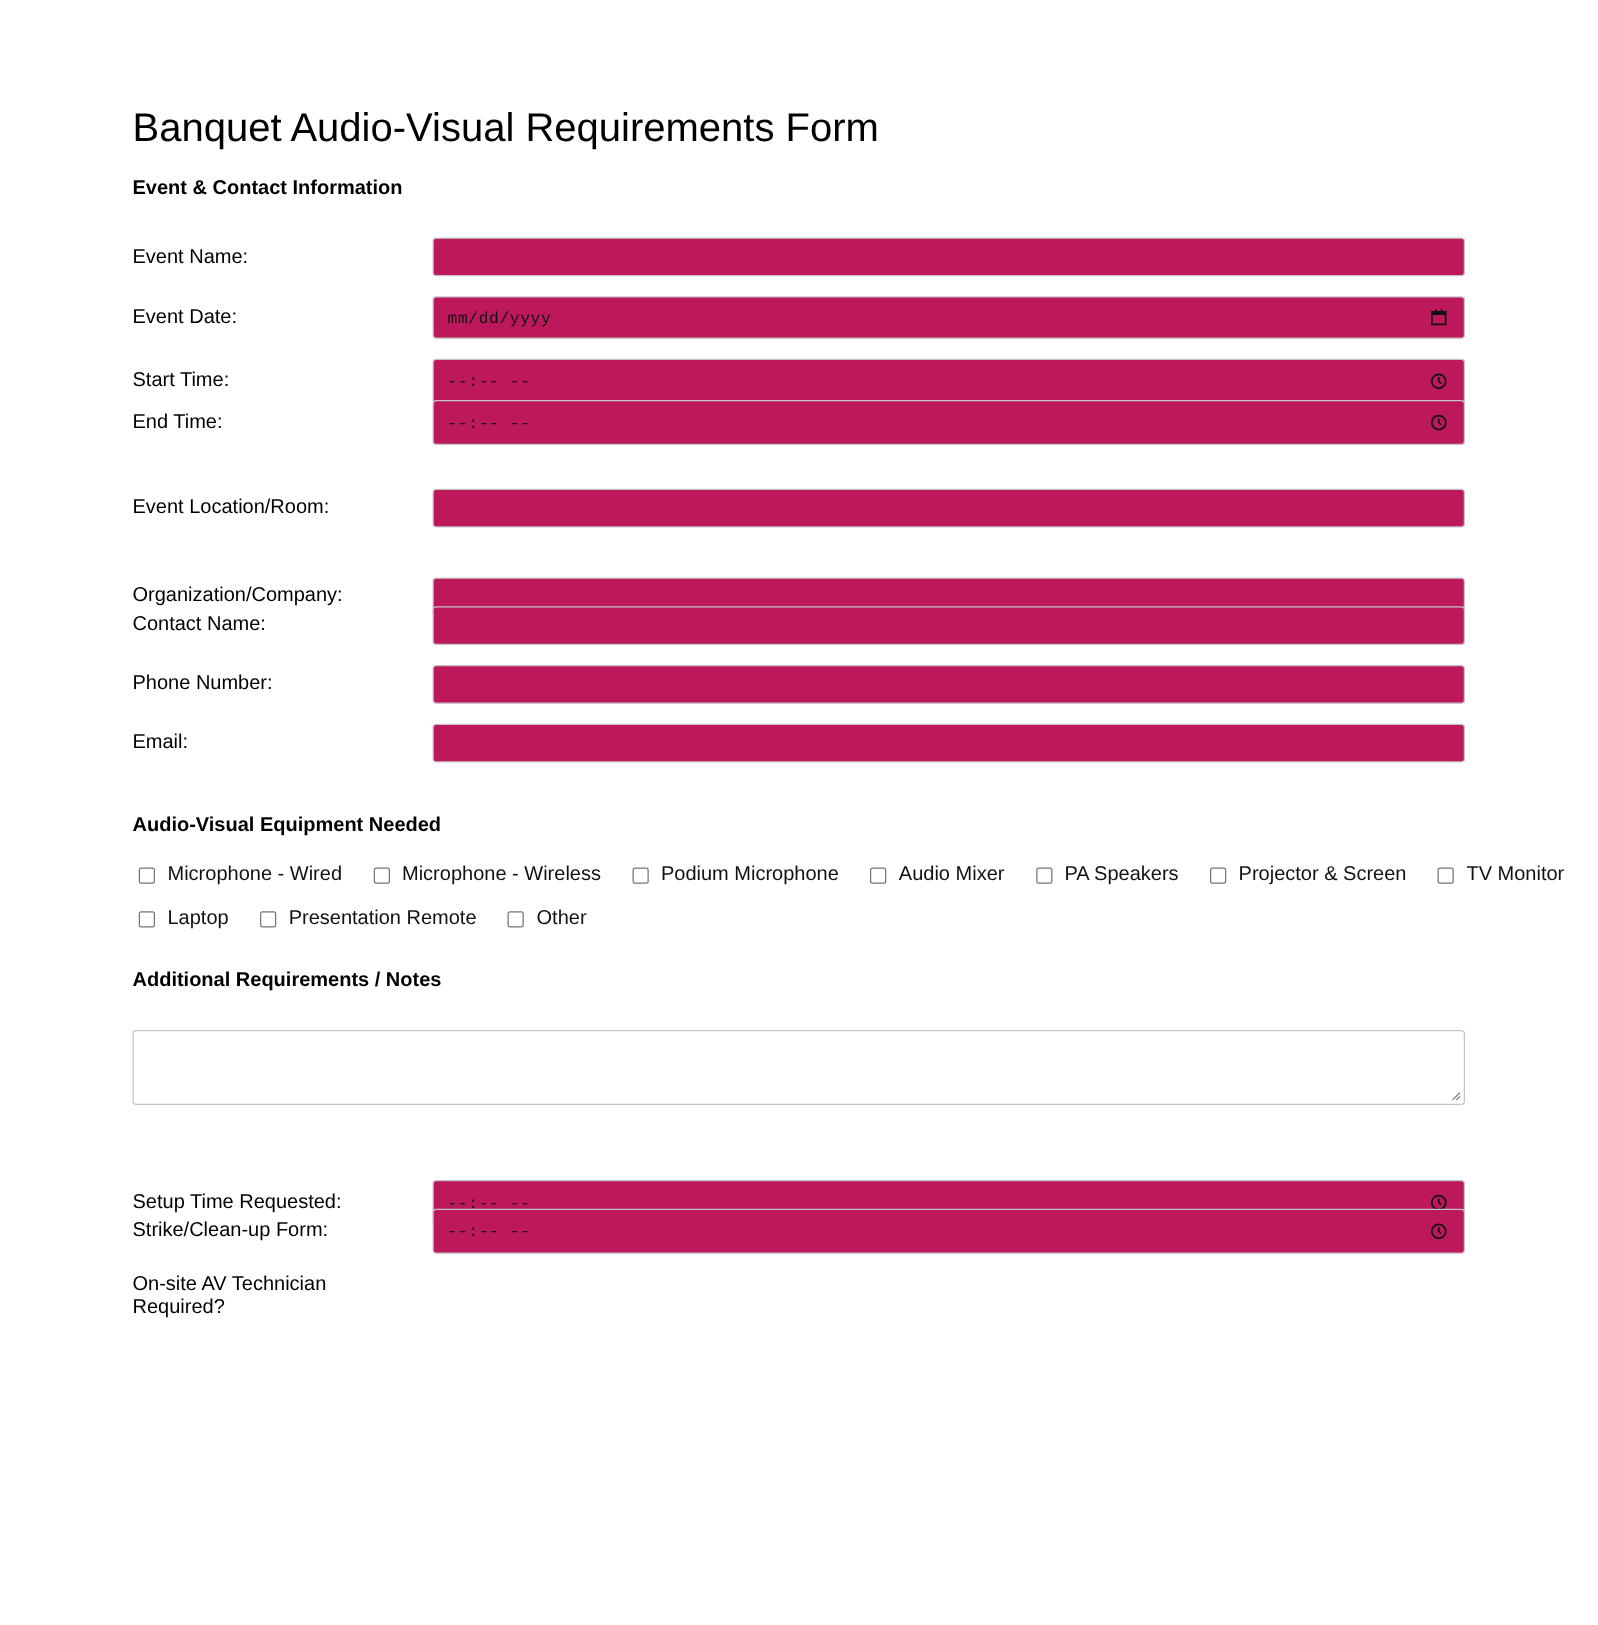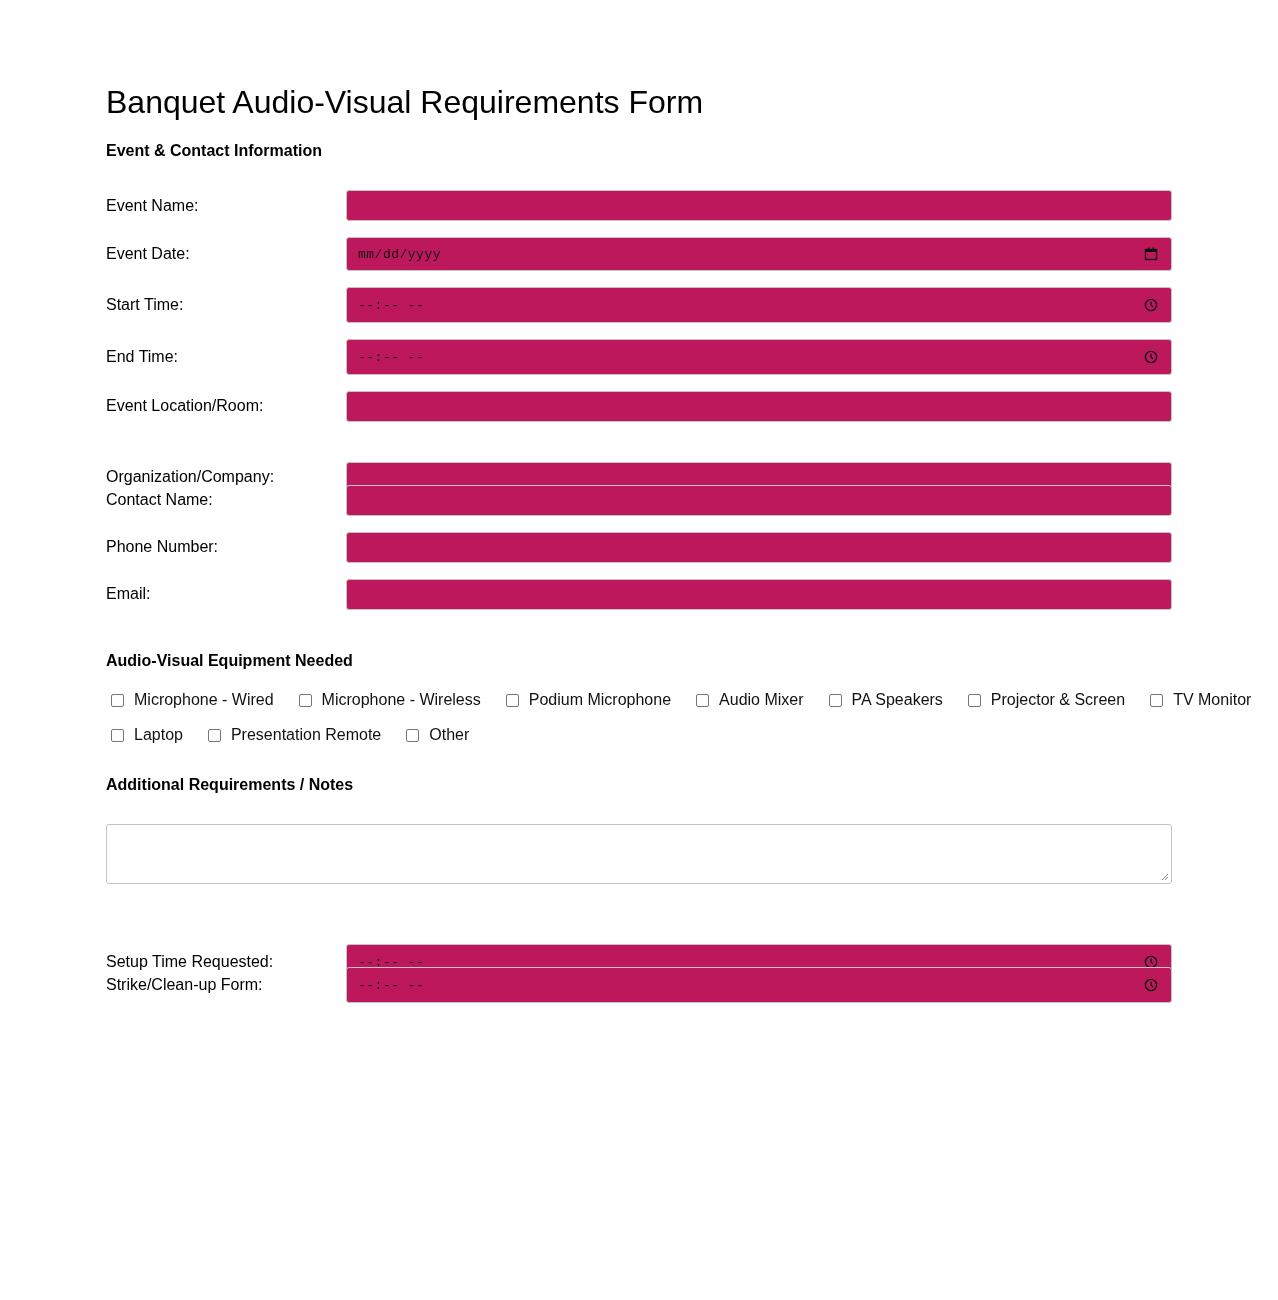--- a/index.html
+++ b/index.html
@@ -51,21 +51,21 @@
     <div class="lbl" style="top:9px">Start Time:</div>
     <div class="field" style="top:0;height:36px">
       <span class="mono" style="top:10px">--:-- --</span>
       <svg class="ico" style="top:10px" viewBox="0 0 14 14">
         <circle cx="7" cy="7" r="5.6" fill="none" stroke="#111" stroke-width="1.4"></circle>
         <path d="M7 3.8 V7 L9 9" fill="none" stroke="#111" stroke-width="1.3"></path>
       </svg>
     </div>
   </div>
 
-  <div class="row" style="top:339px;height:36px">
+  <div class="row" style="top:320px;height:36px">
     <div class="lbl" style="top:9px">End Time:</div>
     <div class="field" style="top:0;height:36px">
       <span class="mono" style="top:10px">--:-- --</span>
       <svg class="ico" style="top:10px" viewBox="0 0 14 14">
         <circle cx="7" cy="7" r="5.6" fill="none" stroke="#111" stroke-width="1.4"></circle>
         <path d="M7 3.8 V7 L9 9" fill="none" stroke="#111" stroke-width="1.3"></path>
       </svg>
     </div>
   </div>
 
@@ -166,15 +166,16 @@
     <div class="field" style="top:0;height:36px">
       <span class="mono" style="top:10px">--:-- --</span>
       <svg class="ico" style="top:10px" viewBox="0 0 14 14">
         <circle cx="7" cy="7" r="5.6" fill="none" stroke="#111" stroke-width="1.4"></circle>
         <path d="M7 3.8 V7 L9 9" fill="none" stroke="#111" stroke-width="1.3"></path>
       </svg>
     </div>
   </div>
 
   <div class="row" style="top:1019px;height:36px">
+    <div class="lbl" style="top:0;width:200px">On-site AV Technician Required?</div>
   </div>
 
 </div>
 
 </body></html>

